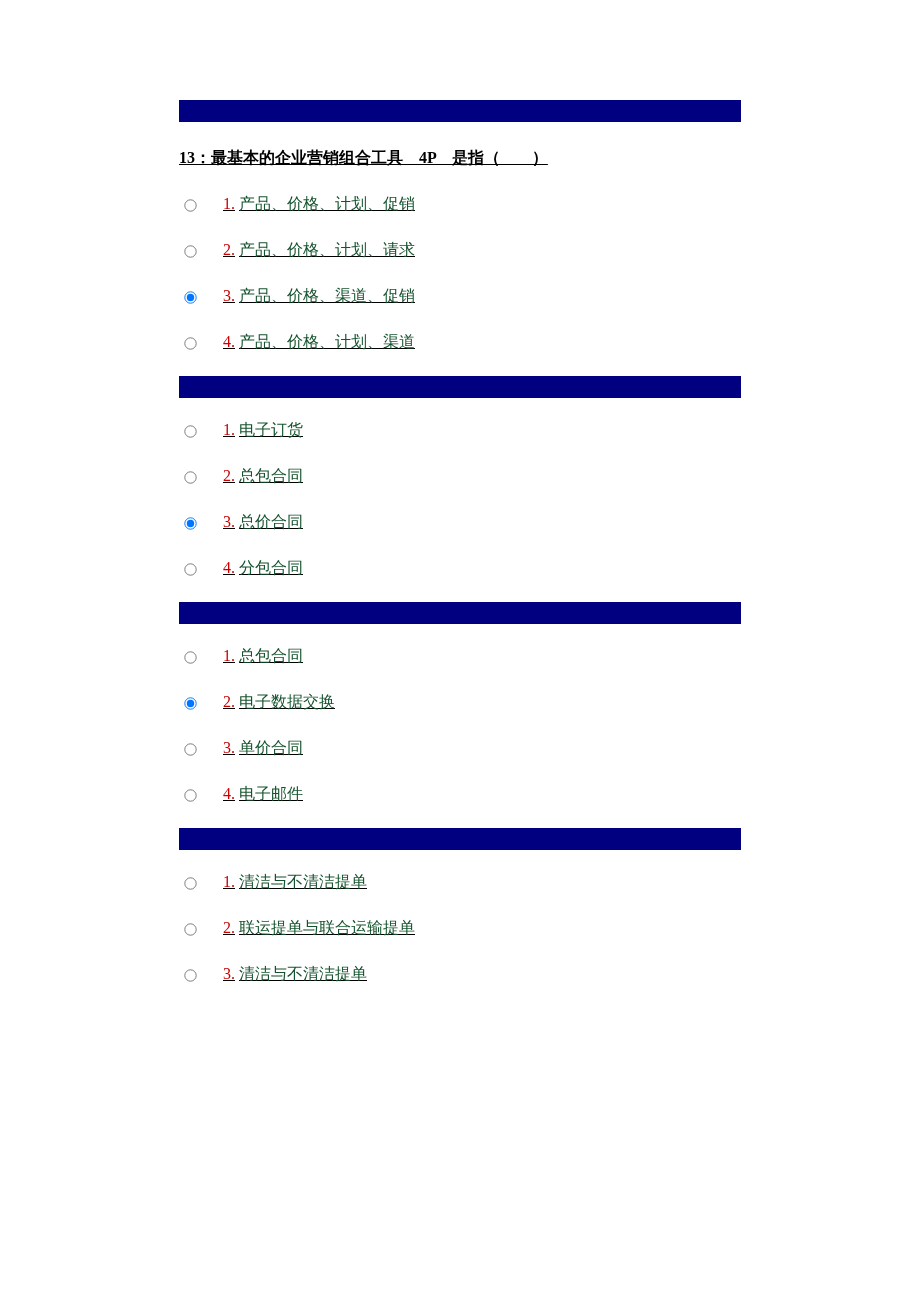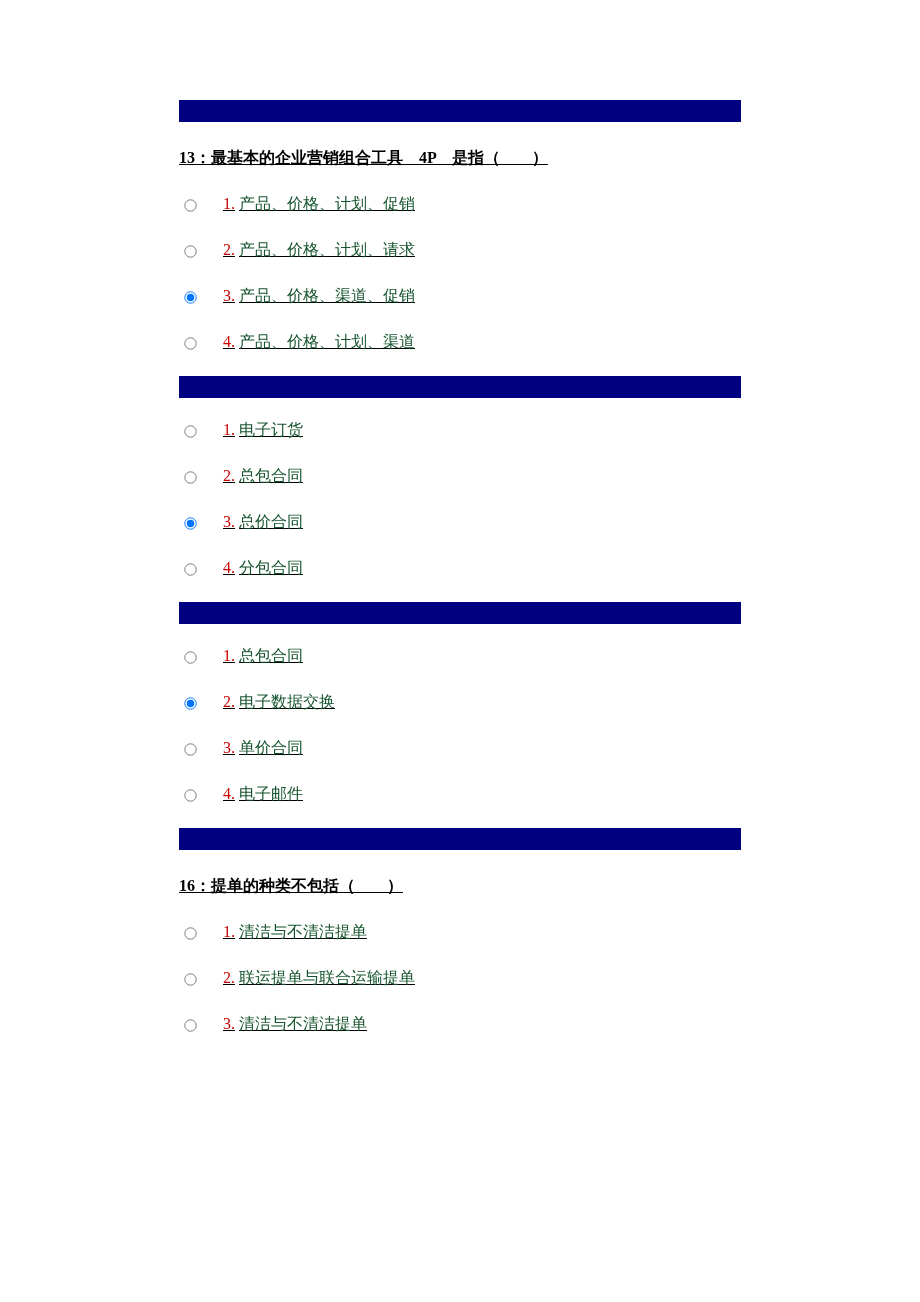--- a/index.html
+++ b/index.html
@@ -119,21 +119,20 @@
         <span class="optnum" style="color: rgb(204, 0, 0);">3.</span>
         <span class="opttext">单价合同</span>
       </div>
       <div class="option">
         <input type="radio" name="q2" style="">
         <span class="optnum" style="color: rgb(204, 0, 0);">4.</span>
         <span class="opttext">电子邮件</span>
       </div>
     </div>
     <div class="bar" style="background: rgb(0, 0, 128);"></div>
-    <div class="question"><span class="qnum">16</span><span>：</span><span>提单的种类不包括（　　）</span></div>
     <div class="options">
       <div class="option">
         <input type="radio" name="q3" style="">
         <span class="optnum" style="color: rgb(204, 0, 0);">1.</span>
         <span class="opttext">清洁与不清洁提单</span>
       </div>
       <div class="option">
         <input type="radio" name="q3" style="">
         <span class="optnum" style="color: rgb(204, 0, 0);">2.</span>
         <span class="opttext">联运提单与联合运输提单</span>

